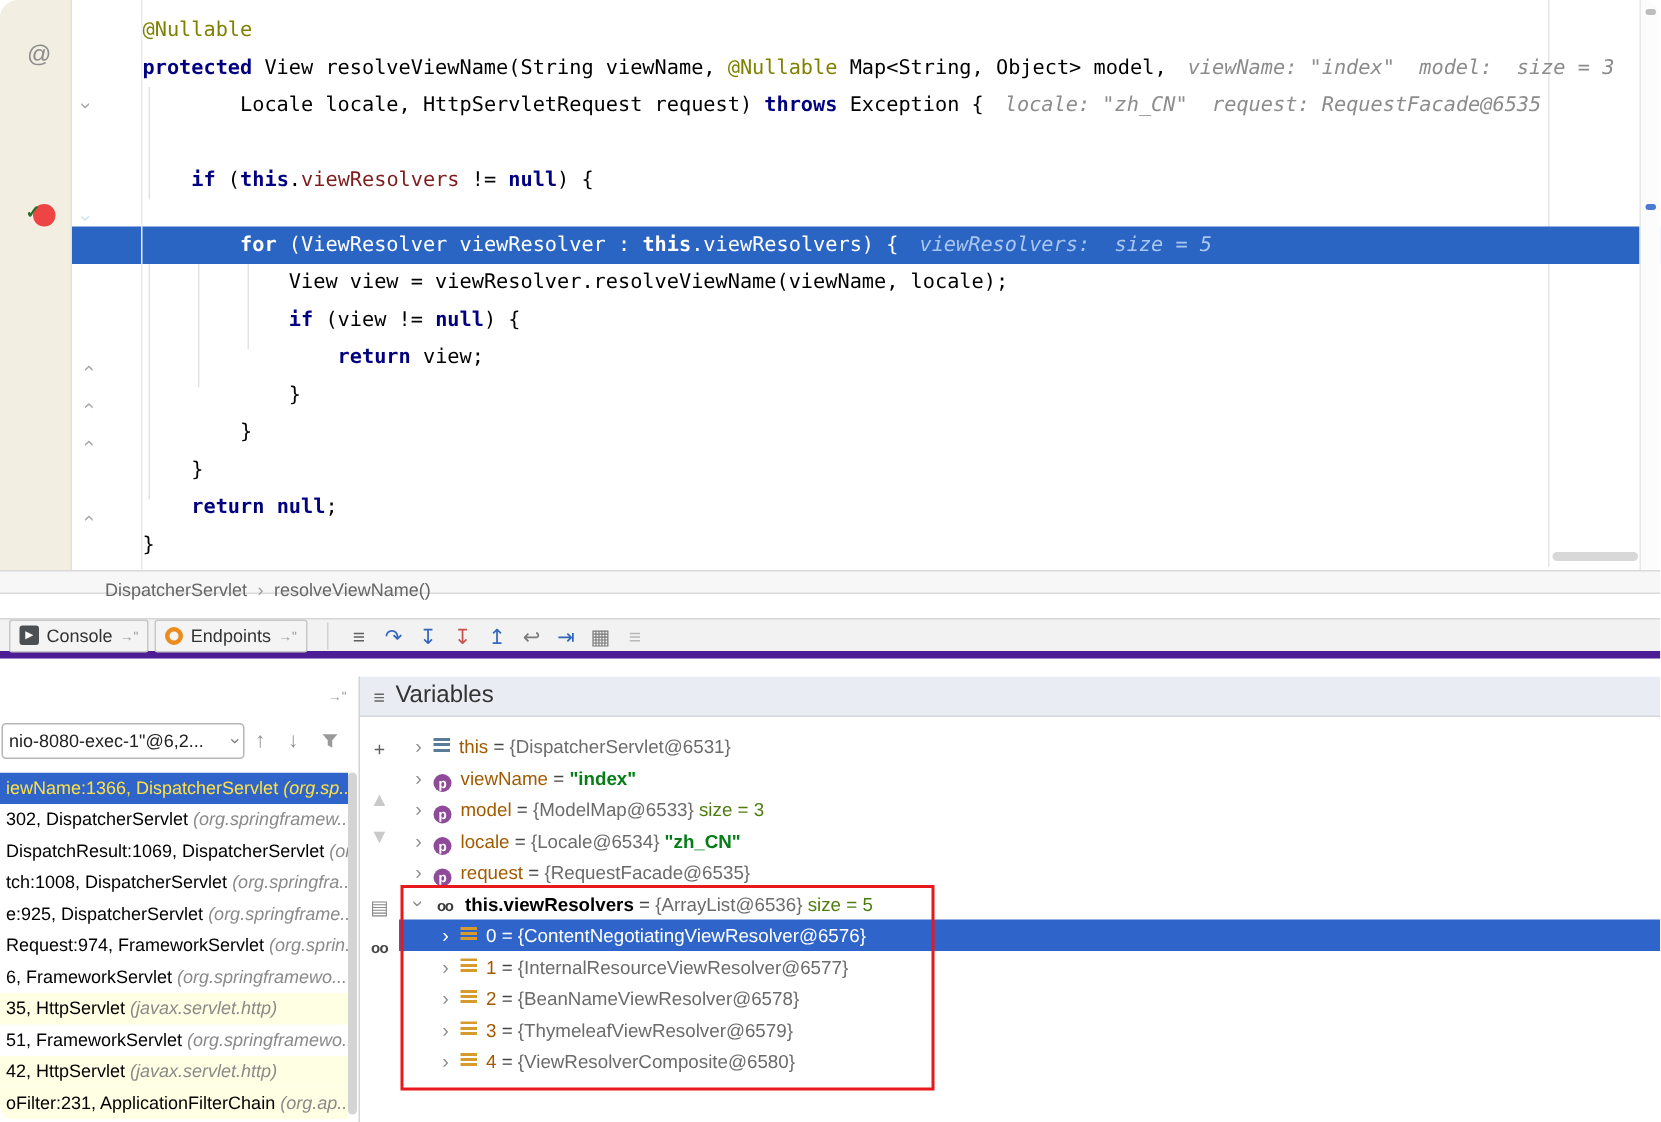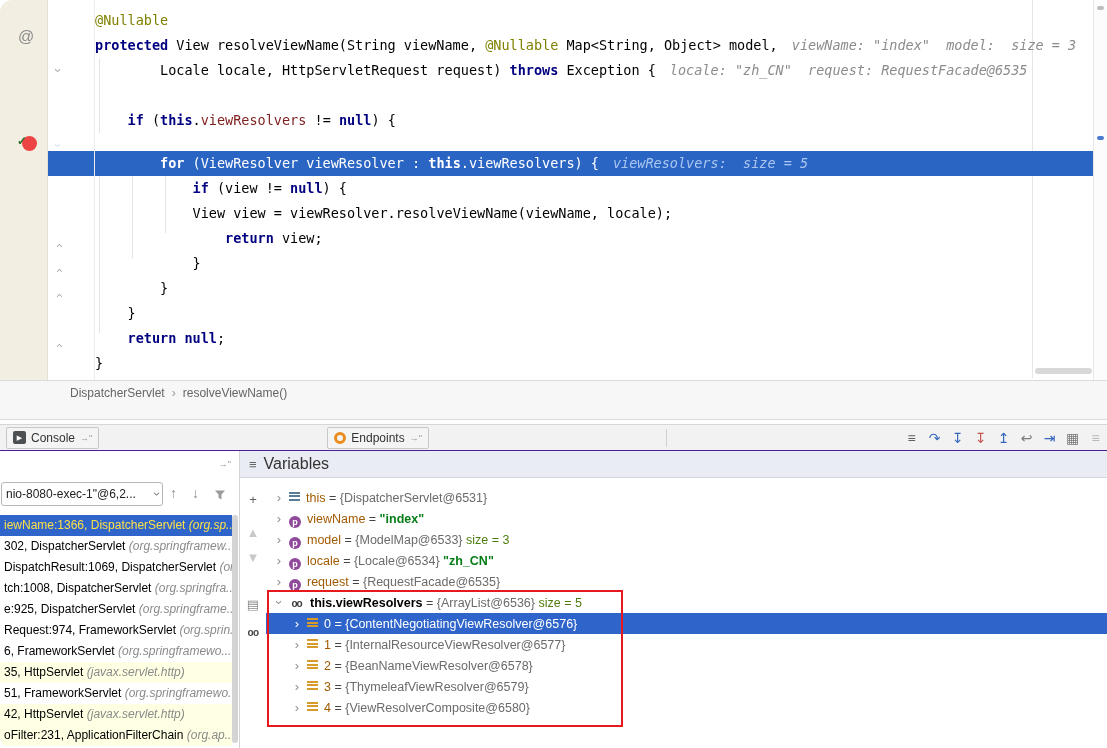--- a/index.html
+++ b/index.html
@@ -30,25 +30,25 @@
   .c-kww{color:#fff;font-weight:bold;}
   .hint{color:#8C8C8C;font-style:italic;margin-left:14px;}
   .hint-hl{color:#A9C6F0;}
   #editor-vscroll{position:absolute;right:0;top:0;width:13px;height:380px;border-left:1px solid #E8E8E8;background:#FCFCFC;z-index:5;}
   #editor-vscroll .mark{position:absolute;left:3px;width:7px;height:4px;border-radius:2px;}
   .mark-gray{top:6px;background:#BDBDBD;}
   .mark-blue{top:136px;background:#4A7BD0;}
   #editor-hscroll{position:absolute;left:1035px;top:368px;width:57px;height:6px;border-radius:3px;background:#D8D8D8;z-index:5;}
 
   
-  #breadcrumb{position:absolute;left:0;top:380px;width:1107px;height:40px;box-sizing:border-box;background:#F7F7F7;border-top:1px solid #DADADA;border-bottom:1px solid #DADADA;line-height:24px;padding-left:70px;font-size:12px;color:#666;}
+  #breadcrumb{position:absolute;left:0;top:380px;width:1107px;height:16px;box-sizing:border-box;background:#F7F7F7;border-top:1px solid #DADADA;border-bottom:1px solid #DADADA;line-height:24px;padding-left:70px;font-size:12px;color:#666;}
   .bc-sep{color:#999;margin:0 7px;}
 
   
-  #debug-toolbar{position:absolute;left:0;top:424px;width:1107px;height:27px;box-sizing:border-box;background:#F2F2F2;border-top:1px solid #D6D6D6;border-bottom:1px solid #4c1d95;display:flex;align-items:center;padding-left:6px;justify-content:space-between;}
+  #debug-toolbar{position:absolute;left:0;top:412px;width:1107px;height:27px;box-sizing:border-box;background:#F2F2F2;border-top:1px solid #D6D6D6;border-bottom:5px solid #4c1d95;display:flex;align-items:center;padding-left:6px;}
   .tab{display:flex;align-items:center;gap:5px;border:1px solid #C8C8C8;background:#F4F4F4;height:20px;padding:0 6px;margin-right:4px;border-radius:2px;}
   .tab-label{font-size:12px;color:#333;}
   .tab-ovf{font-size:9px;color:#9A9A9A;}
   .console-ic{width:13px;height:13px;background:#4D5053;border-radius:2px;color:#fff;font-size:7px;line-height:13px;text-align:center;display:inline-block;}
   .endpoints-ic{width:6px;height:6px;border:3px solid #EB8C1E;border-radius:50%;display:inline-block;}
   .tsep{width:1px;height:18px;background:#D0D0D0;margin:0 9px;}
   .dicon{display:inline-block;width:23px;text-align:center;font-size:14px;line-height:20px;}
 
   
   #frames-panel{position:absolute;left:0;top:451px;width:240px;height:297px;box-sizing:border-box;background:#fff;border-right:1px solid #D4D4D4;overflow:hidden;}
@@ -106,22 +106,22 @@
     <div class="iguide" style="left:132px;top:158px;height:100px;"></div>
     <div class="iguide" style="left:165px;top:158px;height:75px;"></div>
     <div id="margin-guide"></div>
     <div id="code-lines">
         <div class="code-line"><span></span><span class="c-ann">@Nullable</span></div>
         <div class="code-line"><span></span><span class="c-kw">protected </span><span class="c-pl">View resolveViewName(String viewName, </span><span class="c-ann">@Nullable</span><span class="c-pl"> Map&lt;String, Object&gt; model,</span><span class="hint">viewName: "index"  model:  size = 3</span></div>
         <div class="code-line"><span>        </span><span class="c-pl">Locale locale, HttpServletRequest request) </span><span class="c-kw">throws</span><span class="c-pl"> Exception {</span><span class="hint">locale: "zh_CN"  request: RequestFacade@6535</span></div>
         <div class="code-line"><span></span></div>
         <div class="code-line"><span>    </span><span class="c-kw">if</span><span class="c-pl"> (</span><span class="c-kw">this</span><span class="c-pl">.</span><span class="c-field">viewResolvers</span><span class="c-pl"> != </span><span class="c-kw">null</span><span class="c-pl">) {</span></div>
         <div class="code-line hl"><span>        </span><span class="c-kww">for</span><span class="c-w"> (ViewResolver viewResolver : </span><span class="c-kww">this</span><span class="c-w">.viewResolvers</span><span class="c-w">) {</span><span class="hint hint-hl">viewResolvers:  size = 5</span></div>
+        <div class="code-line"><span>            </span><span class="c-pl">View view = viewResolver.resolveViewName(viewName, locale);</span></div>
         <div class="code-line"><span>            </span><span class="c-kw">if</span><span class="c-pl"> (view != </span><span class="c-kw">null</span><span class="c-pl">) {</span></div>
-        <div class="code-line"><span>            </span><span class="c-pl">View view = viewResolver.resolveViewName(viewName, locale);</span></div>
         <div class="code-line"><span>                </span><span class="c-kw">return</span><span class="c-pl"> view;</span></div>
         <div class="code-line"><span>            </span><span class="c-pl">}</span></div>
         <div class="code-line"><span>        </span><span class="c-pl">}</span></div>
         <div class="code-line"><span>    </span><span class="c-pl">}</span></div>
         <div class="code-line"><span>    </span><span class="c-kw">return </span><span class="c-kw">null</span><span class="c-pl">;</span></div>
         <div class="code-line"><span></span><span class="c-pl">}</span></div>
       </div>
     <div id="gutter-b">
         <div class="fold fd" style="top: 58px;">›</div>
         <div class="fold fd fhl" style="top: 133px;">›</div>

